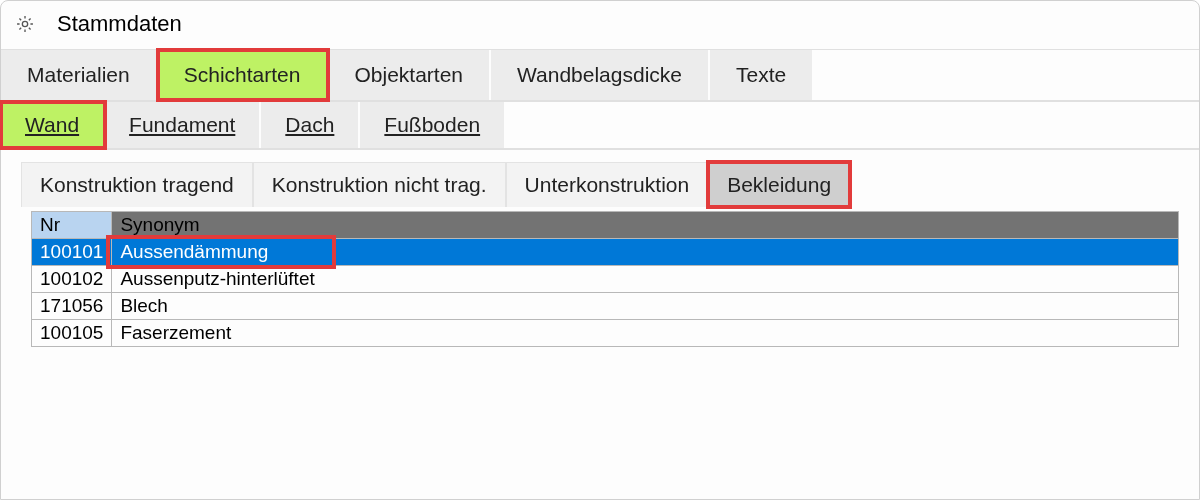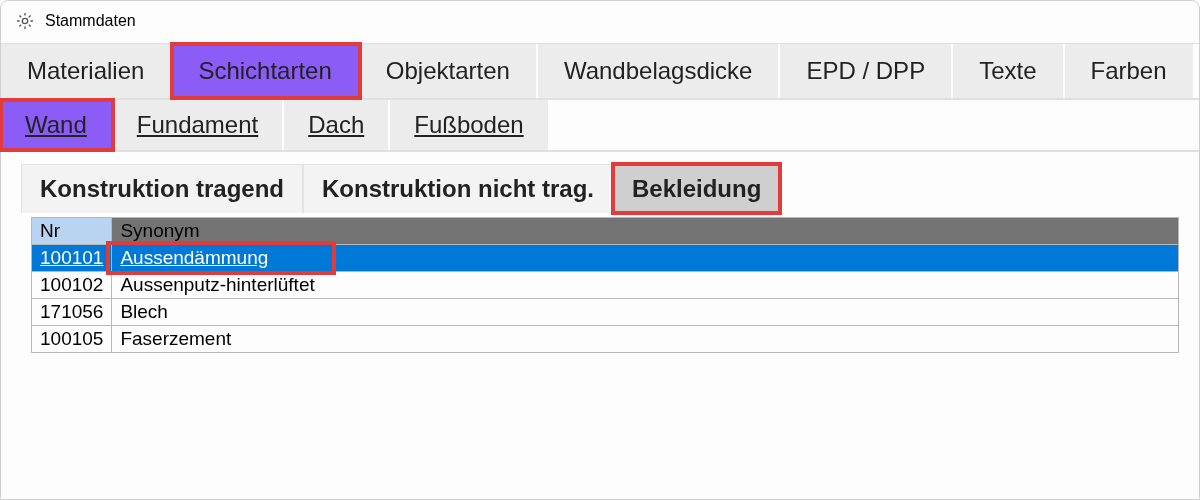--- a/index.html
+++ b/index.html
@@ -23,52 +23,52 @@
       align-items: center;
       padding: 10px 14px 12px 14px;
       gap: 10px;
     }
     .titlebar .gear {
       width: 20px;
       height: 20px;
       flex-shrink: 0;
     }
     .titlebar .title {
-      font-size: 16px;
+      font-size: 22px;
+      margin-left: 12px;
     }
     .tab-row {
       display: flex;
       background: #fdfdfd;
       border-top: 1px solid #e0e0e0;
       border-bottom: 1px solid #e0e0e0;
     }
     .tab-row.level3 {
       padding-left: 20px;
       border-bottom: none;
     }
     .tab {
       padding: 13px 26px;
       background: #ececec;
       border-right: 2px solid #fdfdfd;
       cursor: pointer;
-      font-size: 24px;
+      font-size: 21px;
       color: #222;
       position: relative;
     }
     .tab.active {
-      background: #8b5cf6;
+      background: #bef264;
     }
     .tab-row.level2 .tab {
       padding: 11px 24px;
       text-decoration: underline;
     }
     .tab-row.level3 {
       padding-top: 12px;
       padding-bottom: 2px;
-      font-weight: bold;
     }
     .tab-row.level3 .tab {
       padding: 10px 18px;
       background: #f3f3f3;
       border: 1px solid #e3e3e3;
       border-bottom: none;
     }
     .tab-row.level3 .tab.active {
       background: #cfcfcf;
     }
@@ -99,21 +99,20 @@
     th.nr {
       background: #b9d4f0;
       width: 74px;
     }
     th.syn {
       width: auto;
     }
     tr.selected td {
       background: #0078d7;
       color: #fff;
-      text-decoration: underline;
     }
     tr.selected td.nr-cell {
       background: #0078d7;
     }
     td.syn-cell {
       position: relative;
     }
     .cell-highlight {
       position: absolute;
       left: -6px;
@@ -135,33 +134,32 @@
       <path d="M12 2.5v3M12 18.5v3M21.5 12h-3M5.5 12h-3M18.7 5.3l-2.1 2.1M7.4 16.6l-2.1 2.1M18.7 18.7l-2.1-2.1M7.4 7.4 5.3 5.3"></path>
     </svg>
     <span class="title">Stammdaten</span>
   </div>
 
   <div class="tab-row level1" id="tabs1">
       <div class="tab">Materialien</div>
       <div class="tab active highlighted">Schichtarten</div>
       <div class="tab">Objektarten</div>
       <div class="tab">Wandbelagsdicke</div>
-      <div class="tab">EPD / DPP</div>
       <div class="tab">Texte</div>
-      <div class="tab">Farben</div>
     </div>
   <div class="tab-row level2" id="tabs2">
       <div class="tab active highlighted">Wand</div>
       <div class="tab">Fundament</div>
       <div class="tab">Dach</div>
       <div class="tab">Fußboden</div>
     </div>
   <div class="tab-row level3" id="tabs3">
       <div class="tab">Konstruktion tragend</div>
       <div class="tab">Konstruktion nicht trag.</div>
+      <div class="tab">Unterkonstruktion</div>
       <div class="tab active highlighted">Bekleidung</div>
     </div>
 
   <div class="table-wrap">
     <table>
       <thead>
         <tr>
           <th class="nr">Nr</th>
           <th class="syn">Synonym</th>
         </tr>

